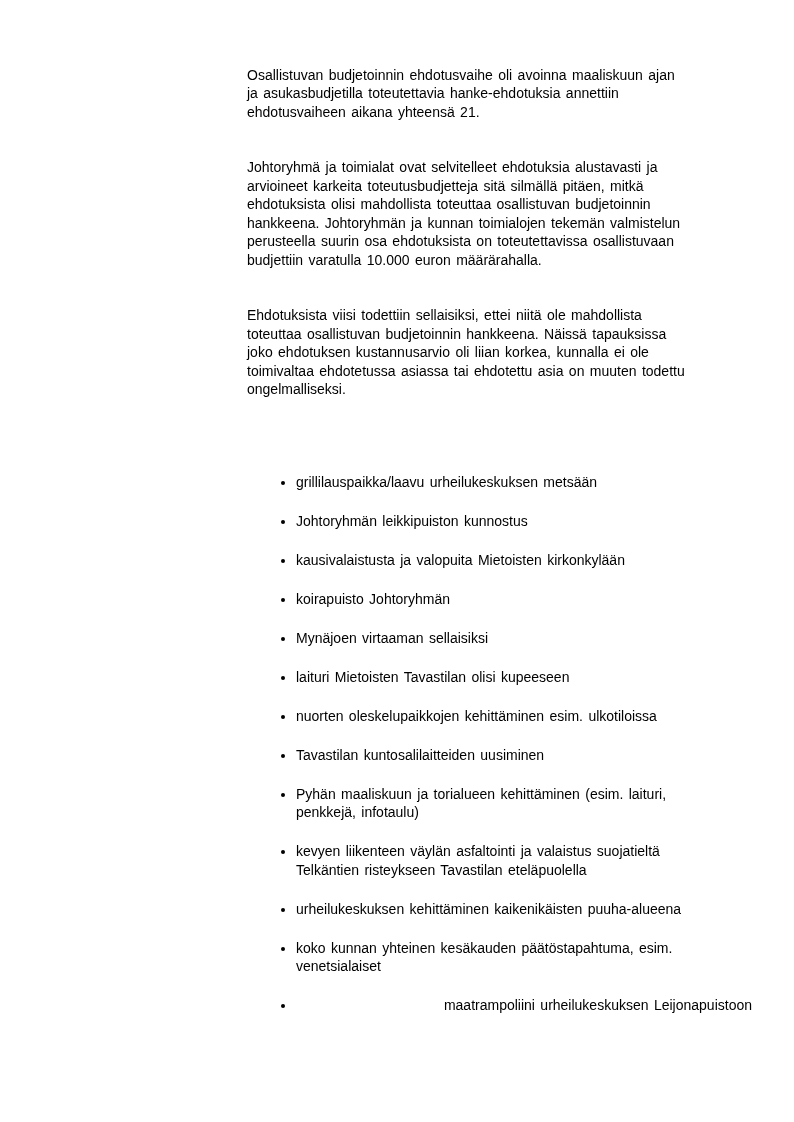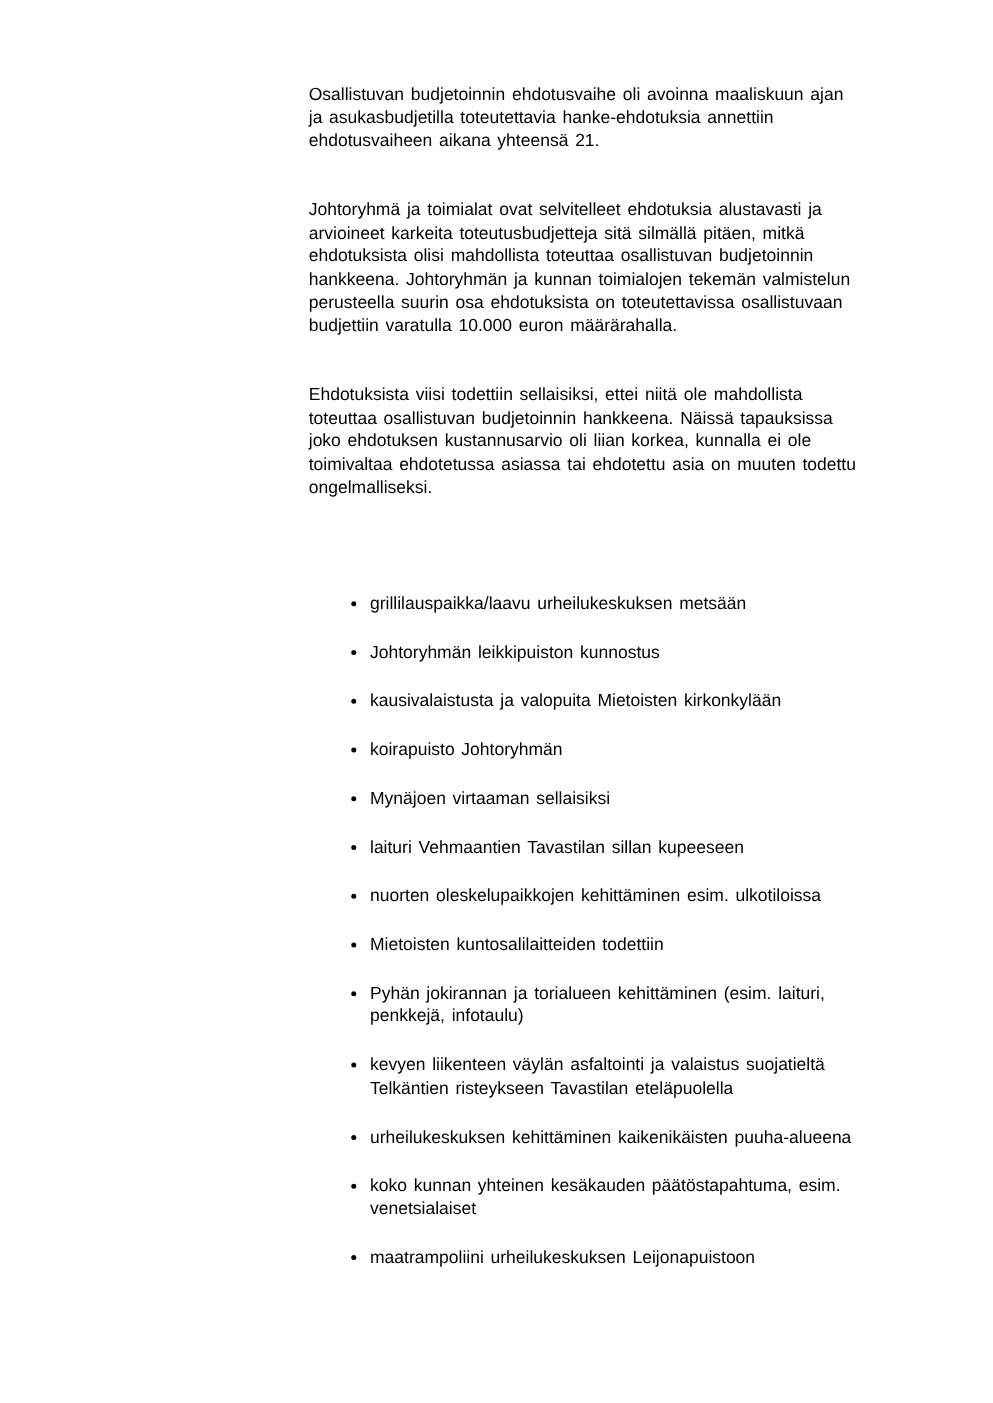--- a/index.html
+++ b/index.html
@@ -42,20 +42,21 @@
       margin: 0 0 18.5px 0;
       padding: 0 0 0 49px;
       list-style: disc outside;
     }
     ul.proposal-list li {
       white-space: pre-line;
       margin: 0 0 2px 0;
     }
     ul.proposal-list li:last-child {
       margin-bottom: 0;
+      text-align: right;
     }
     ul.proposal-list li::marker {
       color: #000000;
       font-size: 13px;
     }
   </style>
 </head>
 <body>
 
 <div class="page">
@@ -77,24 +78,24 @@
 joko ehdotuksen kustannusarvio oli liian korkea, kunnalla ei ole
 toimivaltaa ehdotetussa asiassa tai ehdotettu asia on muuten todettu
 ongelmalliseksi.</p>
 
       <ul class="proposal-list">
         <li>grillilauspaikka/laavu urheilukeskuksen metsään</li>
         <li>Johtoryhmän leikkipuiston kunnostus</li>
         <li>kausivalaistusta ja valopuita Mietoisten kirkonkylään</li>
         <li>koirapuisto Johtoryhmän</li>
         <li>Mynäjoen virtaaman sellaisiksi</li>
-        <li>laituri Vehmaantien Tavastilan sillan kupeeseen</li>
+        <li>laituri Mietoisten Tavastilan olisi kupeeseen</li>
         <li>nuorten oleskelupaikkojen kehittäminen esim. ulkotiloissa</li>
-        <li>Mietoisten kuntosalilaitteiden todettiin</li>
-        <li>Pyhän jokirannan ja torialueen kehittäminen (esim. laituri,
+        <li>Tavastilan kuntosalilaitteiden uusiminen</li>
+        <li>Pyhän maaliskuun ja torialueen kehittäminen (esim. laituri,
 penkkejä, infotaulu)</li>
         <li>kevyen liikenteen väylän asfaltointi ja valaistus suojatieltä
 Telkäntien risteykseen Tavastilan eteläpuolella</li>
         <li>urheilukeskuksen kehittäminen kaikenikäisten puuha-alueena</li>
         <li>koko kunnan yhteinen kesäkauden päätöstapahtuma, esim.
 venetsialaiset</li>
         <li>maatrampoliini urheilukeskuksen Leijonapuistoon</li>
         
       </ul>
 

